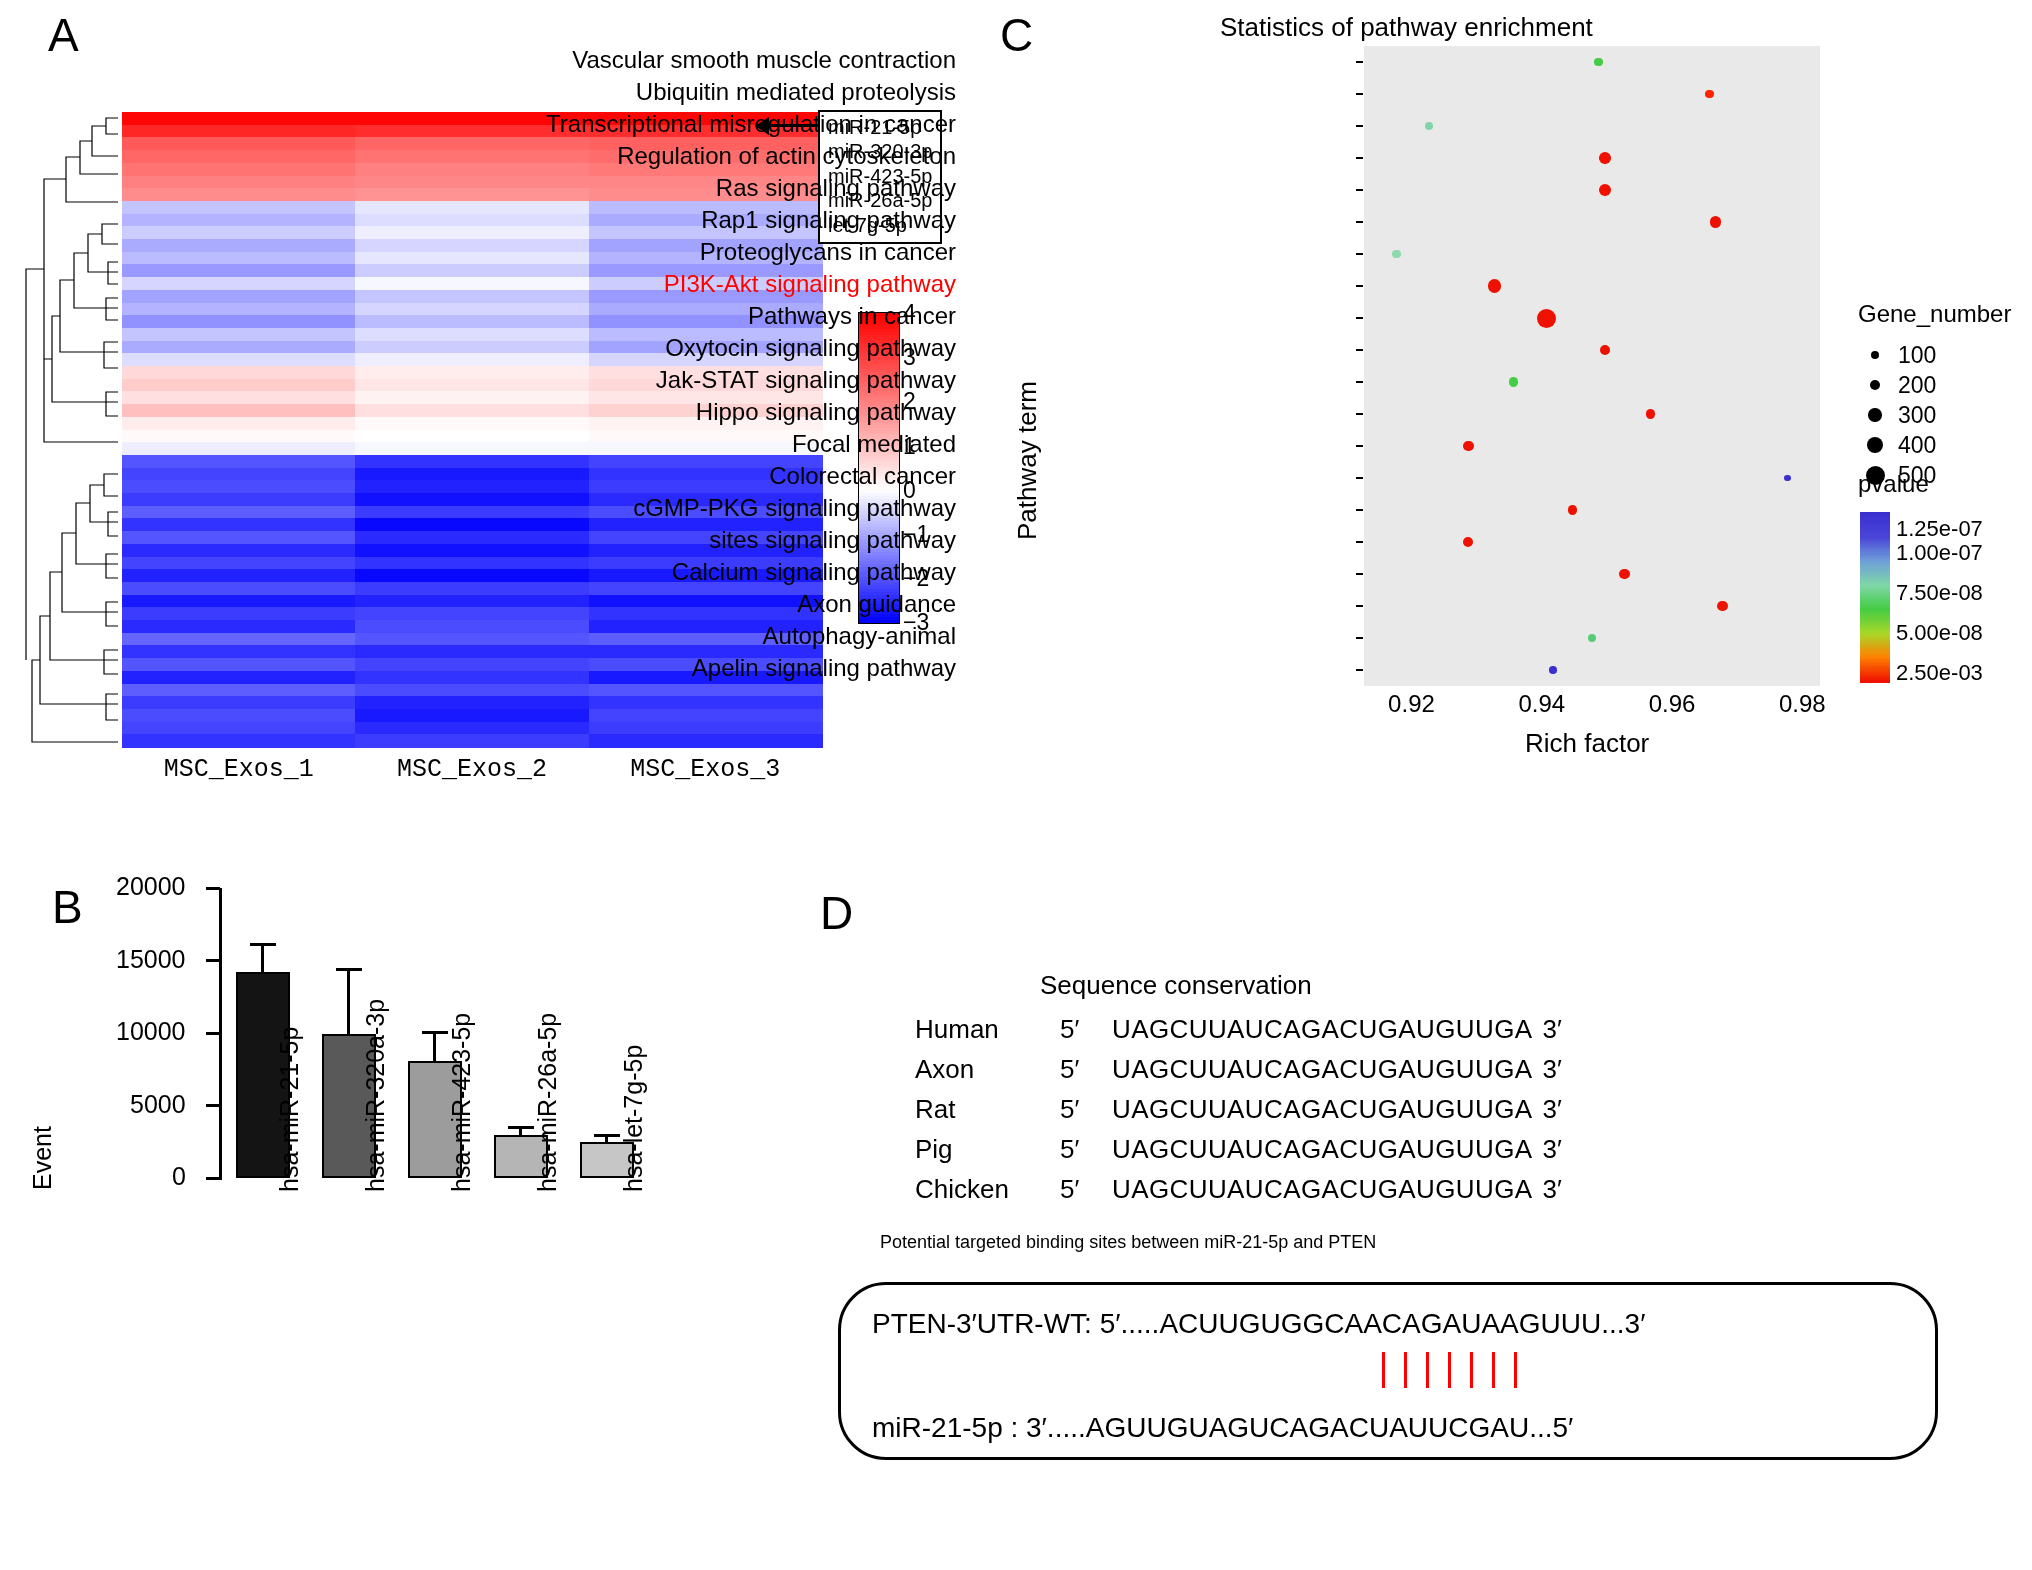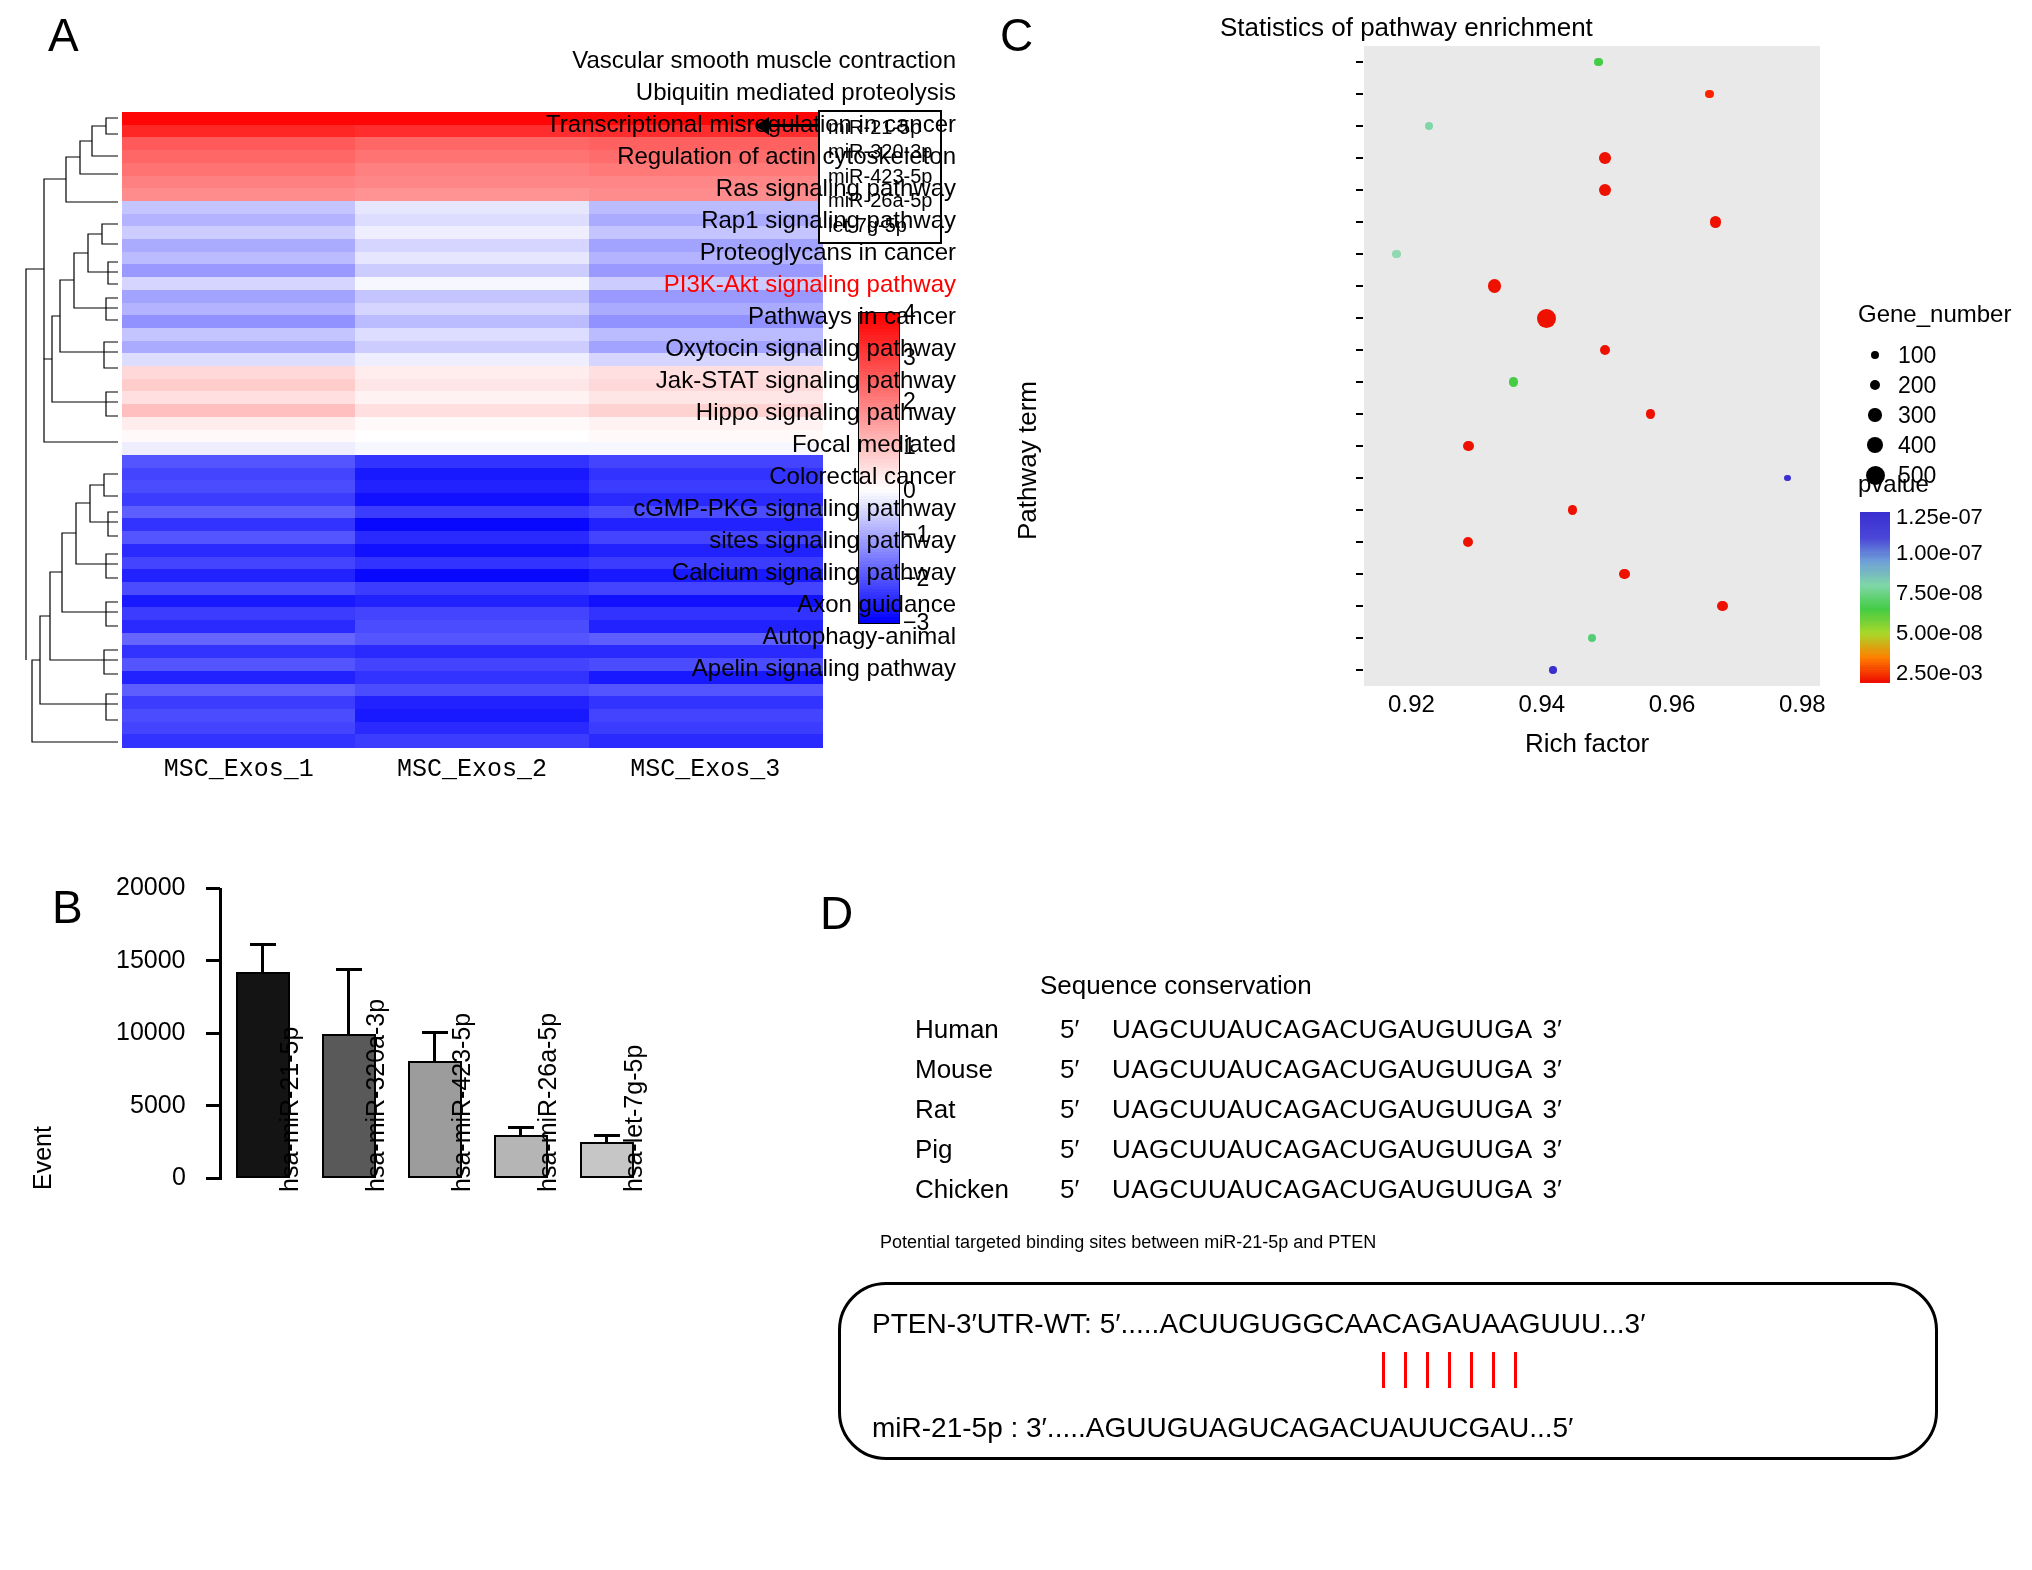--- a/index.html
+++ b/index.html
@@ -622,21 +622,21 @@
       <div style="position:absolute;left:0;top:153.35999999999999px;width:100%;height:2.4px;background:rgb(249,86,0)"></div>
       <div style="position:absolute;left:0;top:155.48999999999998px;width:100%;height:2.4px;background:rgb(247,76,0)"></div>
       <div style="position:absolute;left:0;top:157.62px;width:100%;height:2.4px;background:rgb(246,66,0)"></div>
       <div style="position:absolute;left:0;top:159.75px;width:100%;height:2.4px;background:rgb(244,56,0)"></div>
       <div style="position:absolute;left:0;top:161.88px;width:100%;height:2.4px;background:rgb(243,47,0)"></div>
       <div style="position:absolute;left:0;top:164.01px;width:100%;height:2.4px;background:rgb(241,37,0)"></div>
       <div style="position:absolute;left:0;top:166.14px;width:100%;height:2.4px;background:rgb(240,27,0)"></div>
       <div style="position:absolute;left:0;top:168.26999999999998px;width:100%;height:2.4px;background:rgb(238,17,0)"></div>
     </div>
   <div id="c-legend-p-labels">
-      <span style="top:4px">1.25e-07</span>
+      <span style="top:16px">1.25e-07</span>
       <span style="top:40px">1.00e-07</span>
       <span style="top:80px">7.50e-08</span>
       <span style="top:120px">5.00e-08</span>
       <span style="top:160px">2.50e-03</span>
     </div>
 <div class="c-pathway-label" style="top:46px;">Vascular smooth muscle contraction</div>
     <div class="c-tickmark" style="left:396px;top:61px"></div>
     <div class="c-pathway-label" style="top:78px;">Ubiquitin mediated proteolysis</div>
     <div class="c-tickmark" style="left:396px;top:93px"></div>
     <div class="c-pathway-label" style="top:110px;">Transcriptional misregulation in cancer</div>
@@ -685,21 +685,21 @@
   <div class="panel-letter letter">D</div>
   <div id="d-seq-title">Sequence conservation</div>
   <div id="d-seq-table">
       <div class="d-seq-row">
         <span class="sp">Human</span>
         <span class="p5">5′</span>
         <span class="seq">UAGCUUAUCAGACUGAUGUUGA</span>
         <span style="margin-left:10px">3′</span>
       </div>
       <div class="d-seq-row">
-        <span class="sp">Mouse</span>
+        <span class="sp">Axon</span>
         <span class="p5">5′</span>
         <span class="seq">UAGCUUAUCAGACUGAUGUUGA</span>
         <span style="margin-left:10px">3′</span>
       </div>
       <div class="d-seq-row">
         <span class="sp">Rat</span>
         <span class="p5">5′</span>
         <span class="seq">UAGCUUAUCAGACUGAUGUUGA</span>
         <span style="margin-left:10px">3′</span>
       </div>

